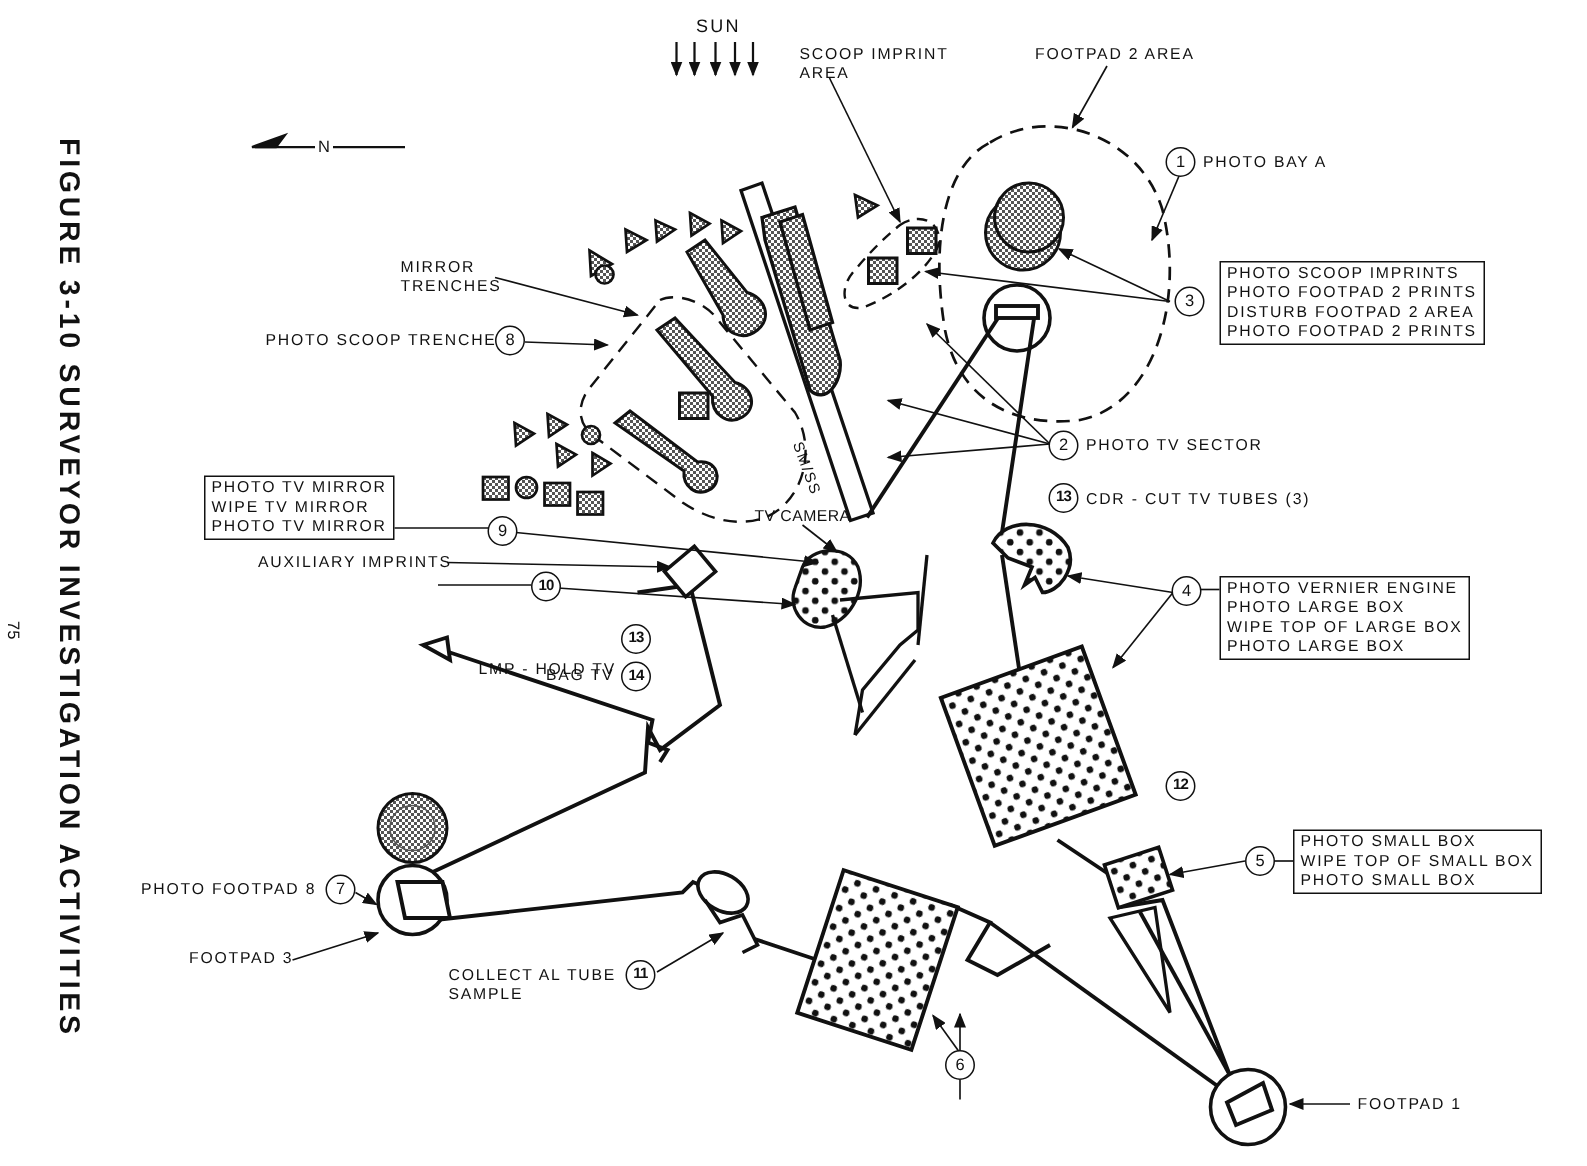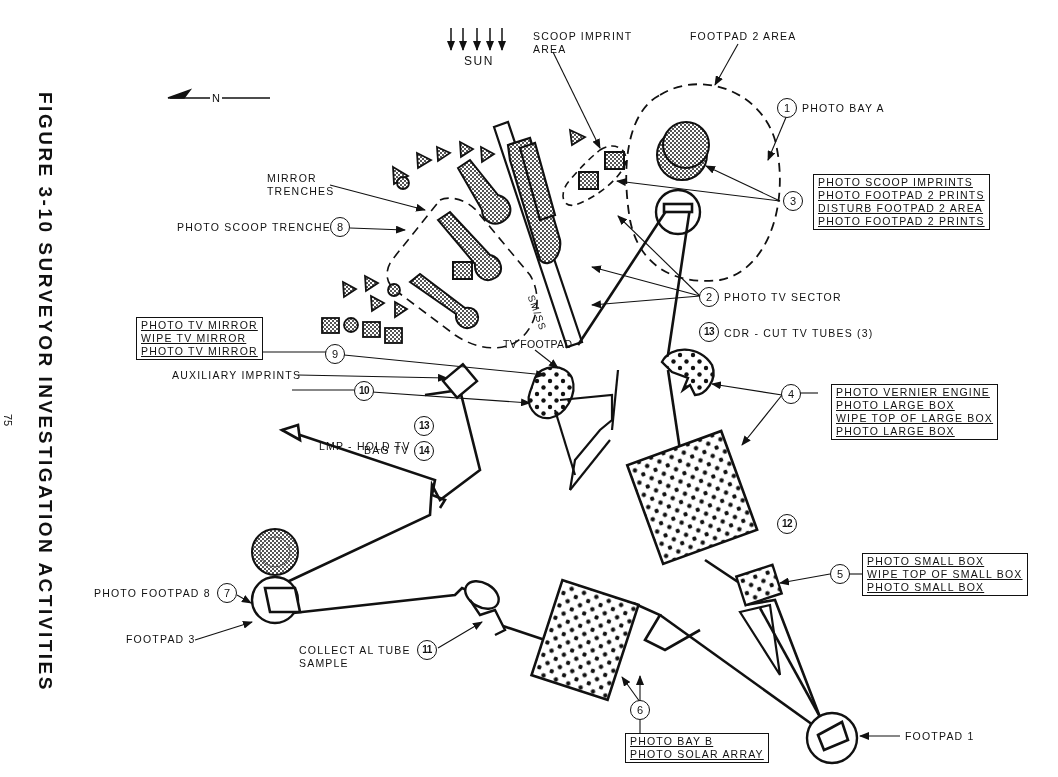--- a/index.html
+++ b/index.html
@@ -1,25 +1,25 @@
 <!DOCTYPE html>
 <html><head>
 <meta charset="utf-8">
 <style>
   html, body { margin: 0; padding: 0; background: #ffffff; }
   body { width: 1058px; height: 777px; position: relative; overflow: hidden; font-family: "Liberation Sans", sans-serif; color: #111; }
   #stage { position: absolute; left: 0; top: 0; width: 1058px; height: 777px; }
   .lbl { position: absolute; font-family: "Liberation Sans", sans-serif; font-size: 10.5px; letter-spacing: 1.2px; color: #111; white-space: nowrap; line-height: 13px; }
   .box { position: absolute; border: 1.5px solid #111; background: #fff; padding: 1px 4px; }
-  .box .line { display: block; font-size: 10.5px; letter-spacing: 1.2px; line-height: 13px; white-space: nowrap; text-decoration: underline; }
+  .box .line { display: block; font-size: 10.5px; letter-spacing: 1.2px; line-height: 13px; white-space: nowrap; }
   .num { position: absolute; width: 18px; height: 18px; border: 1.5px solid #111; border-radius: 50%; background: #fff; font-size: 11px; text-align: center; line-height: 18px; box-sizing: content-box; }
   .num.sm { font-size: 10px; letter-spacing: -0.5px; font-weight: bold; }
   #title { position: absolute; left: 56px; top: 92px; transform-origin: 0 0; transform: translate(0,0) rotate(90deg); font-family: "Liberation Sans", sans-serif; font-weight: bold; font-size: 19px; letter-spacing: 2.5px; white-space: nowrap; transform: rotate(90deg); }
   #pagenum { position: absolute; left: 14px; top: 414px; transform-origin: 0 0; transform: rotate(90deg); font-size: 11px; }
-  #sun { position: absolute; left: 464px; top: 10px; font-size: 12px; letter-spacing: 1.5px; margin-top: 44px; }
+  #sun { position: absolute; left: 464px; top: 10px; font-size: 12px; letter-spacing: 1.5px; }
   #north { position: absolute; left: 210px; top: 92px; font-size: 11px; background: #fff; padding: 0 2px; }
 </style>
 </head>
 <body>
 
 <div id="stage">
 
   <svg width="1058" height="777" viewBox="0 0 1058 777" style="position:absolute;left:0;top:0">
     <defs>
       <pattern id="stipple" width="4" height="4" patternUnits="userSpaceOnUse">
@@ -205,60 +205,56 @@
 
   <div class="lbl" style="left:533px;top:30px">
     <div>SCOOP IMPRINT</div>
     <div>AREA</div>
   </div>
   <div class="lbl" style="left:690px;top:30px">FOOTPAD 2 AREA</div>
   <div class="lbl" style="left:267px;top:172px">
     <div>MIRROR</div>
     <div>TRENCHES</div>
   </div>
-  <div class="lbl" style="left:503px;top:338px;letter-spacing:0.3px">TV FOOTPAD</div>
+  <div class="lbl" style="left:503px;top:338px;letter-spacing:0.3px">TV CAMERA</div>
   <div class="lbl" style="left:537px;top:293px;transform:rotate(70deg);transform-origin:0 0;font-size:10px">SM/SS</div>
   <div class="lbl" style="left:172px;top:369px">AUXILIARY IMPRINTS</div>
   <div class="lbl" style="left:126px;top:633px">FOOTPAD 3</div>
   <div class="lbl" style="left:905px;top:730px">FOOTPAD 1</div>
 
   <div class="num" style="left:777px;top:98px">1</div>
   <div class="lbl" style="left:802px;top:102px">PHOTO BAY A</div>
 
   <div class="num" style="left:699px;top:287px">2</div>
   <div class="lbl" style="left:724px;top:291px">PHOTO TV SECTOR</div>
 
   <div class="num" style="left:783px;top:191px">3</div>
   <div class="box" style="left:813px;top:174px">
     <span class="line">PHOTO SCOOP IMPRINTS</span>
     <span class="line">PHOTO FOOTPAD 2 PRINTS</span>
     <span class="line">DISTURB FOOTPAD 2 AREA</span>
     <span class="line">PHOTO FOOTPAD 2 PRINTS</span>
   </div>
 
   <div class="num" style="left:781px;top:384px">4</div>
-  <div class="box" style="left:831px;top:384px">
+  <div class="box" style="left:813px;top:384px">
     <span class="line">PHOTO VERNIER ENGINE</span>
     <span class="line">PHOTO LARGE BOX</span>
     <span class="line">WIPE TOP OF LARGE BOX</span>
     <span class="line">PHOTO LARGE BOX</span>
   </div>
 
   <div class="num" style="left:830px;top:564px">5</div>
   <div class="box" style="left:862px;top:553px">
     <span class="line">PHOTO SMALL BOX</span>
     <span class="line">WIPE TOP OF SMALL BOX</span>
     <span class="line">PHOTO SMALL BOX</span>
   </div>
 
   <div class="num" style="left:630px;top:700px">6</div>
-  <div class="box" style="left:625px;top:733px">
-    <span class="line">PHOTO BAY B</span>
-    <span class="line">PHOTO SOLAR ARRAY</span>
-  </div>
 
   <div class="lbl" style="left:94px;top:587px">PHOTO FOOTPAD 8</div>
   <div class="num" style="left:217px;top:583px">7</div>
 
   <div class="lbl" style="left:177px;top:221px">PHOTO SCOOP TRENCHES</div>
   <div class="num" style="left:330px;top:217px">8</div>
 
   <div class="box" style="left:136px;top:317px">
     <span class="line">PHOTO TV MIRROR</span>
     <span class="line">WIPE TV MIRROR</span>

